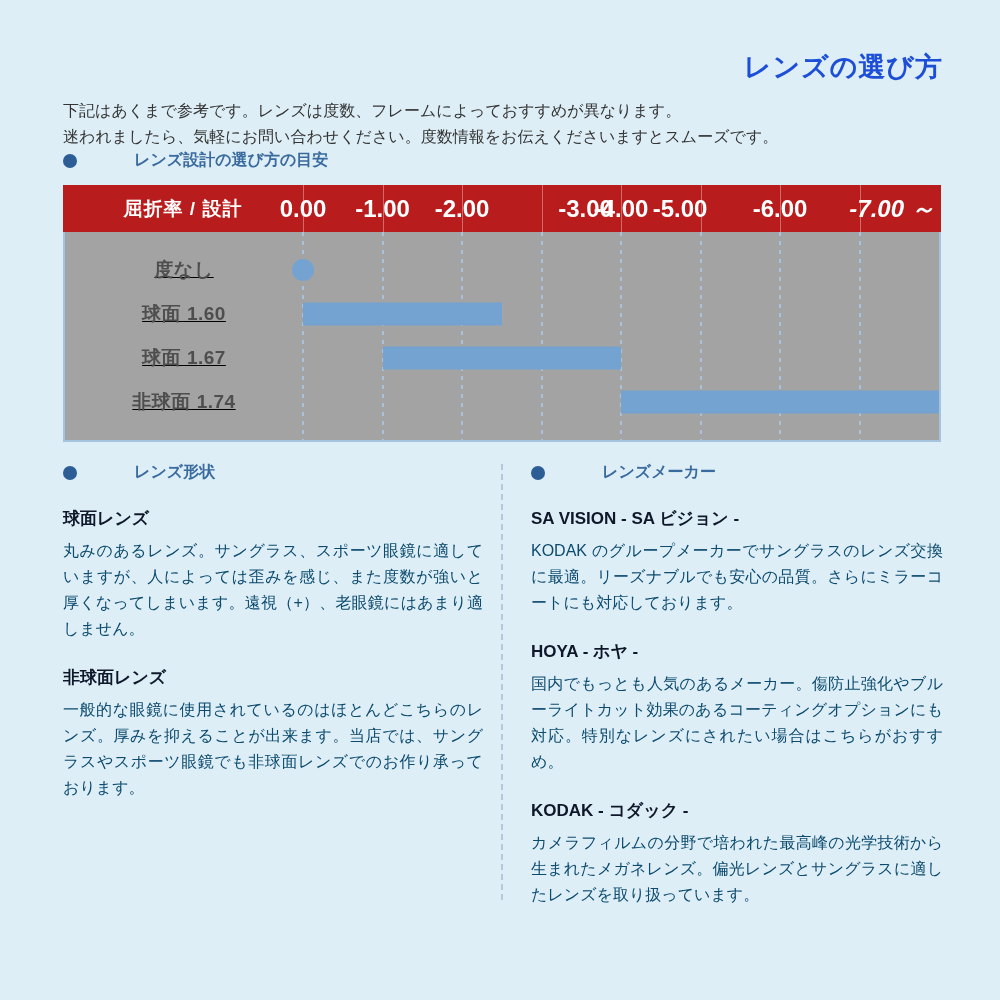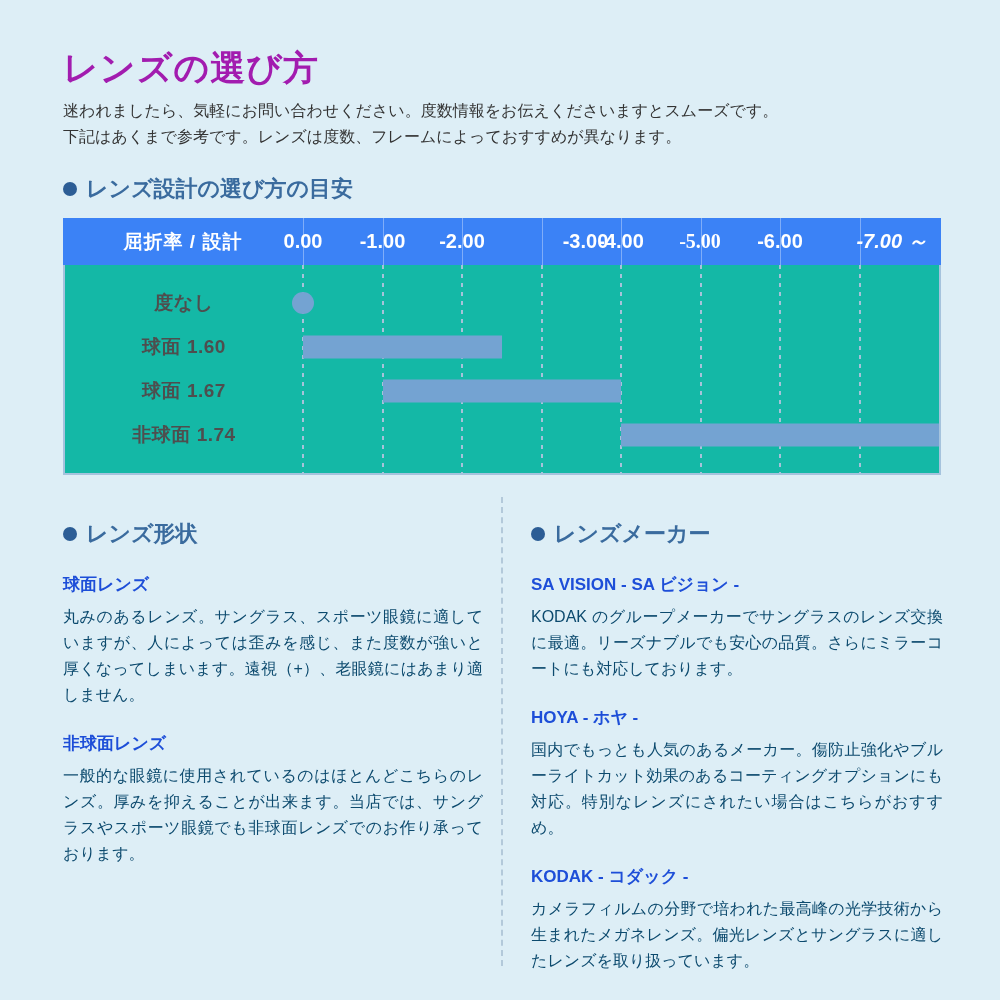--- a/index.html
+++ b/index.html
@@ -1,59 +1,59 @@
 <!DOCTYPE html>
 <html><head>
 <meta charset="utf-8">
 <style>
   html,body{margin:0;padding:0;width:1000px;height:1000px;overflow:hidden;
     background:#ddeef6;font-family:"Liberation Sans","DejaVu Sans",sans-serif;}
   .page{padding:52px 57px 0 63px;box-sizing:border-box;width:1000px;height:1000px;}
 
   
-  .page-title{margin:0;font-size:35px;line-height:31px;font-weight:bold;color:#a21caf;letter-spacing:1px;}
+  .page-title{margin:0;font-size:27px;line-height:31px;font-weight:bold;color:#1d4ed8;letter-spacing:1px;text-align:right;}
   .intro{margin-top:15px;font-size:16px;line-height:26px;color:#333;}
-  .section-head{margin-top:24px;font-size:22px;font-weight:bold;color:#3a6b9e;display:flex;align-items:center;}
+  .section-head{font-size:16px;font-weight:bold;color:#3a6b9e;display:flex;align-items:center;gap:48px;}
   .bullet{width:14px;height:14px;border-radius:50%;background:#2c5d95;display:inline-block;margin-right:9px;flex:0 0 auto;}
 
   
   .chart{margin-top:14px;width:878px;}
-  .chart-header{height:47px;background:#3b82f6;display:flex;position:relative;color:#fff;font-weight:bold;}
+  .chart-header{height:47px;background:#b91c1c;display:flex;position:relative;color:#fff;font-weight:bold;}
   .corner-label{width:240px;text-align:center;line-height:47px;font-size:19px;letter-spacing:1px;}
   .axis-area{position:relative;flex:1;}
-  .axis-area .tick{position:absolute;top:0;line-height:47px;font-size:20px;transform:translateX(-50%);white-space:nowrap;z-index:2;}
+  .axis-area .tick{position:absolute;top:0;line-height:47px;font-size:24px;transform:translateX(-50%);white-space:nowrap;z-index:2;}
   .axis-area .header-line{position:absolute;top:0;bottom:0;width:1px;background:rgba(255,255,255,0.35);z-index:1;}
-  .chart-body{position:relative;background:#14b8a6;border:2px solid #a5c3dd;border-top:none;padding:16px 0;box-sizing:content-box;}
+  .chart-body{position:relative;background:#a3a3a3;border:2px solid #a5c3dd;border-top:none;padding:16px 0;box-sizing:content-box;text-decoration:underline;}
   .grid-overlay{position:absolute;left:238px;top:0;bottom:0;width:636px;pointer-events:none;}
   .gridline{position:absolute;top:0;bottom:0;width:2px;margin-left:-1px;
     background-image:repeating-linear-gradient(to bottom,#a7c2da 0 4px,transparent 4px 9px);}
   .chart-row{display:flex;height:44px;align-items:center;position:relative;}
   .row-label{width:238px;text-align:center;font-size:19px;font-weight:bold;color:#4e4e4e;letter-spacing:0.5px;}
   .row-plot{position:relative;height:100%;width:636px;}
   .range-bar{position:absolute;top:50%;transform:translateY(-50%);height:23px;background:#74a3d2;z-index:3;}
   .plano-dot{position:absolute;top:50%;transform:translate(-50%,-50%);width:22px;height:22px;border-radius:50%;background:#74a3d2;z-index:3;}
 
   
   .columns{margin-top:20px;display:flex;align-items:stretch;}
   .col-left{width:420px;flex:0 0 auto;}
   .divider{width:0;border-left:2px dashed #b3c9da;margin:2px 28px 8px 18px;}
   .col-right{flex:1;min-width:0;}
-  .item-title{margin:24px 0 8px;font-size:17px;font-weight:bold;color:#1d4ed8;}
+  .item-title{margin:24px 0 8px;font-size:17px;font-weight:bold;color:#0f172a;}
   .item-body{margin:0;font-size:16px;line-height:26px;color:#0c4a6e;text-align:justify;}
 </style>
 </head>
 <body>
 
 <div class="page">
 
   <h1 class="page-title">レンズの選び方</h1>
 
   <div class="intro">
+    <div>下記はあくまで参考です。レンズは度数、フレームによっておすすめが異なります。</div>
     <div>迷われましたら、気軽にお問い合わせください。度数情報をお伝えくださいますとスムーズです。</div>
-    <div>下記はあくまで参考です。レンズは度数、フレームによっておすすめが異なります。</div>
   </div>
 
   <div class="section-head">
     <span class="bullet"></span>
     <span>レンズ設計の選び方の目安</span>
   </div>
 
   <div class="chart">
     <div class="chart-header">
       <div class="corner-label">屈折率 / 設計</div>
@@ -62,21 +62,21 @@
           <span class="tick" style="left: 0px;">0.00</span>
           <i class="header-line" style="left: 79.5px;"></i>
           <span class="tick" style="left: 79.5px;">-1.00</span>
           <i class="header-line" style="left: 159px;"></i>
           <span class="tick" style="left: 159px;">-2.00</span>
           <i class="header-line" style="left: 238.5px;"></i>
           <span class="tick" style="left: 238.5px; margin-left: 44px;">-3.00</span>
           <i class="header-line" style="left: 318px;"></i>
           <span class="tick" style="left: 318px;">-4.00</span>
           <i class="header-line" style="left: 397.5px;"></i>
-          <span class="tick" style="left: 397px; font-family: Liberation Serif, serif;">-5.00</span>
+          <span class="tick" style="left: 377px;">-5.00</span>
           <i class="header-line" style="left: 477px;"></i>
           <span class="tick" style="left: 477px;">-6.00</span>
           <i class="header-line" style="left: 556.5px;"></i>
           <span class="tick" style="left: 589px; font-style: italic;">-7.00 ～</span>
         </div>
     </div>
     <div class="chart-body" id="chart-body">
       <div class="grid-overlay" id="grid-overlay">
           <div class="gridline" style="left: 0px;"></div>
           <div class="gridline" style="left: 79.5px;"></div>

